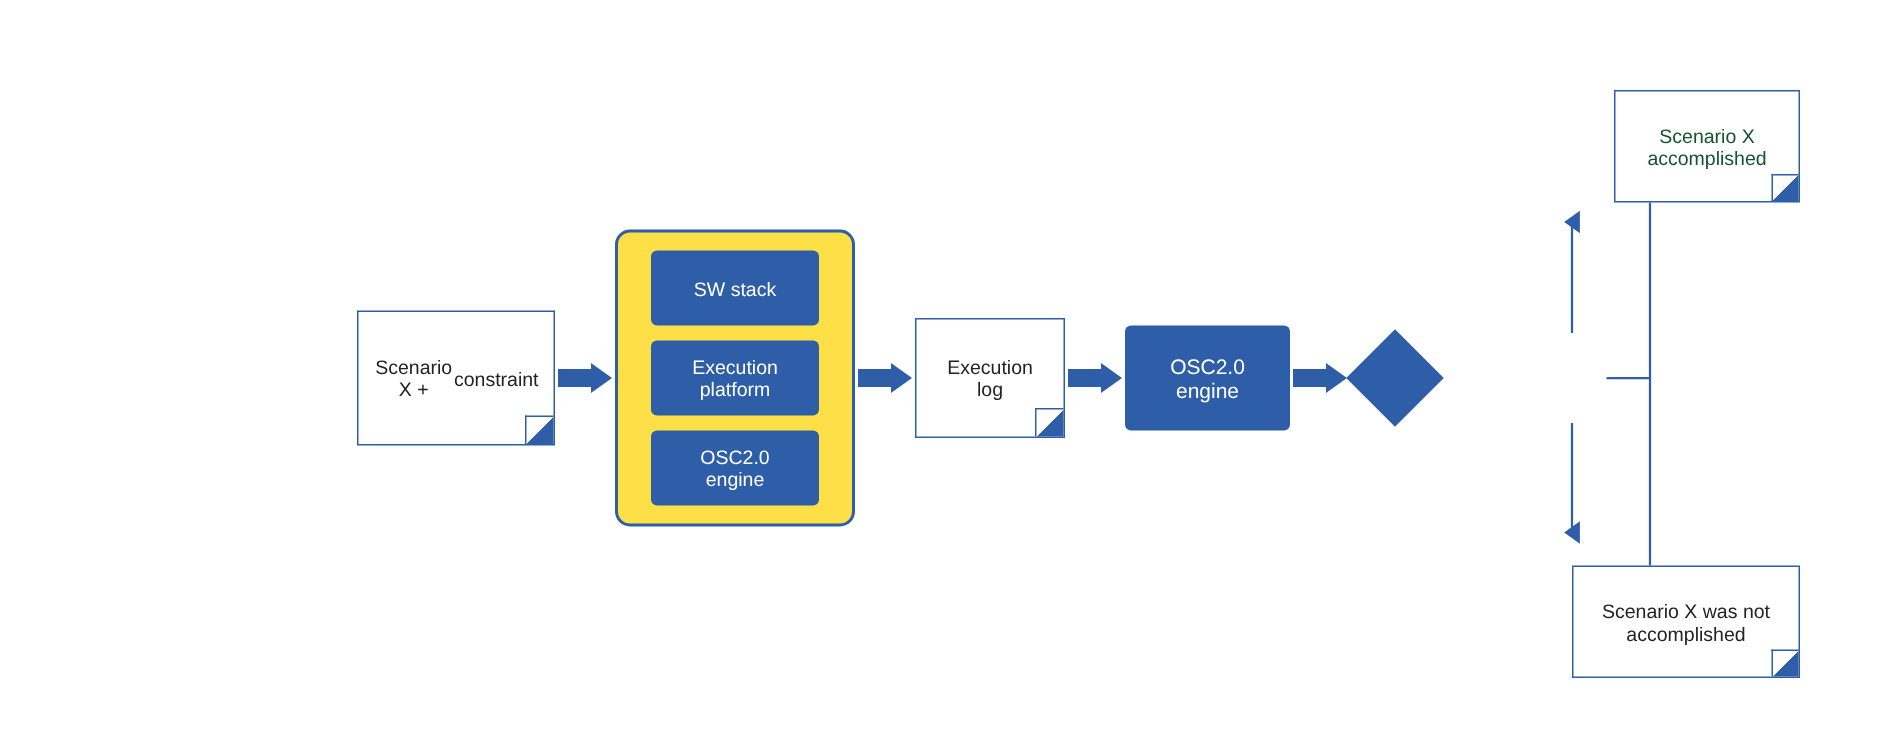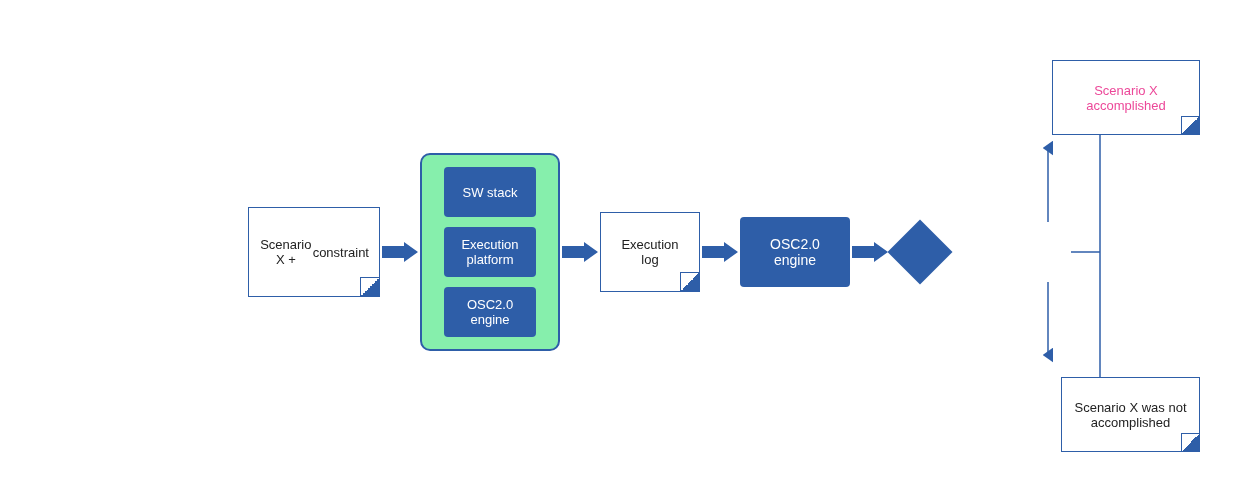--- a/index.html
+++ b/index.html
@@ -57,22 +57,22 @@
 
     
     .platform-box {
       position: relative;
       border: 2px solid #2E5EA8;
       border-radius: 10px;
       padding: 12px 22px;
       display: flex;
       flex-direction: column;
       gap: 10px;
-      background: #86efac;
-      width: 140px;
+      background: #fde047;
+      width: 160px;
     }
 
     
     .blue-box {
       background: #2E5EA8;
       color: #fff;
       border-radius: 4px;
       padding: 10px 8px;
       text-align: center;
       font-size: 13px;
@@ -239,25 +239,25 @@
     <div class="diamond-container">
       <div class="diamond"></div>
     </div>
 
     <div style="width:60px; position:relative;">
       
     </div>
 
   </div>
 
-  <div style="position:absolute; top:60px; right:58px; width:148px; min-height:75px; border:1.5px solid #2E5EA8; background:#fff; padding:12px 10px; text-align:center; font-size:13px; color:#ec4899; display:flex; align-items:center; justify-content:center;">
+  <div style="position:absolute; top:60px; right:58px; width:124px; min-height:75px; border:1.5px solid #2E5EA8; background:#fff; padding:12px 10px; text-align:center; font-size:13px; color:#14532d; display:flex; align-items:center; justify-content:center;">
     <span style="white-space:pre-line;">Scenario X
 accomplished</span>
     <span style="position:absolute;bottom:0;right:0;width:18px;height:18px;background:linear-gradient(135deg,#fff 50%,#2E5EA8 50%);border-top:1.5px solid #2E5EA8;border-left:1.5px solid #2E5EA8;"></span>
   </div>
 
-  <div style="position:absolute; bottom:52px; right:58px; width:139px; min-height:75px; border:1.5px solid #2E5EA8; background:#fff; padding:12px 2px; text-align:center; font-size:13px; color:#222; display:flex; align-items:center; justify-content:center;">
+  <div style="position:absolute; bottom:52px; right:58px; width:152px; min-height:75px; border:1.5px solid #2E5EA8; background:#fff; padding:12px 2px; text-align:center; font-size:13px; color:#222; display:flex; align-items:center; justify-content:center;">
     <span style="white-space:pre-line;">Scenario X was not
 accomplished</span>
     <span style="position:absolute;bottom:0;right:0;width:18px;height:18px;background:linear-gradient(135deg,#fff 50%,#2E5EA8 50%);border-top:1.5px solid #2E5EA8;border-left:1.5px solid #2E5EA8;"></span>
   </div>
 
 </div>
 
 </body></html>

